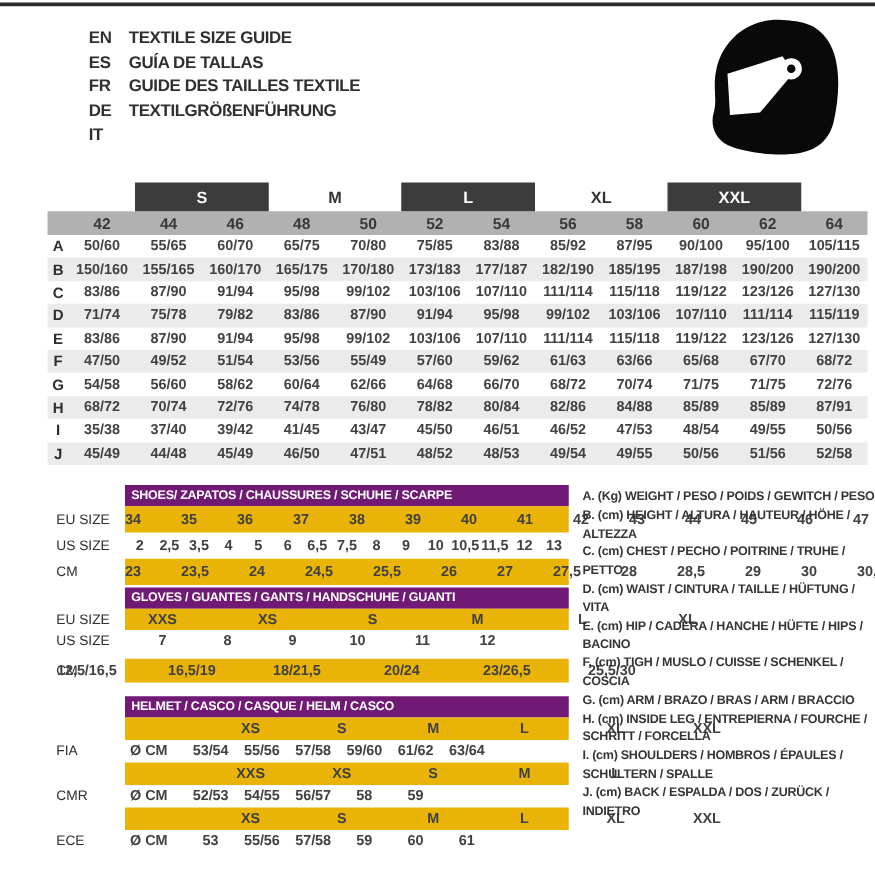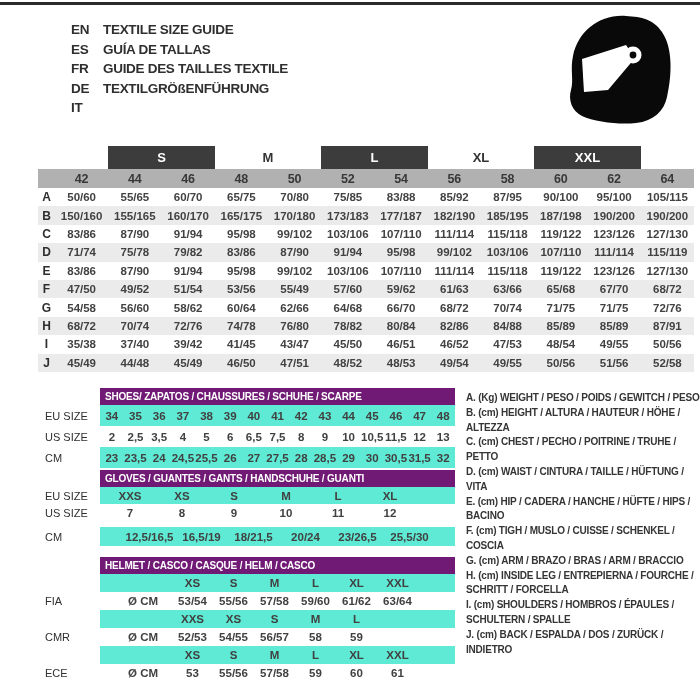--- a/index.html
+++ b/index.html
@@ -35,25 +35,25 @@
   
   .sec{position:absolute;left:100px;width:355px;font-weight:700;}
   .sec-header{height:17px;background:#701a75;color:#fff;font-size:10px;
               display:flex;align-items:center;padding-left:5px;letter-spacing:-0.2px;white-space:nowrap;}
   .shoes-sec{top:388px;}
   .gloves-sec{top:470px;}
   .helmet-sec{top:557px;}
   .srow{display:flex;height:21px;align-items:center;font-size:11.5px;color:#414141;}
   .grow{display:flex;height:17px;align-items:center;font-size:11.5px;color:#414141;padding-left:4px;}
   .hrow{display:flex;height:18px;align-items:center;font-size:11.5px;color:#414141;}
-  .g{background:#5eead4;}
+  .g{background:#eab308;gap:32px;}
   .mt{margin-top:6px;justify-content:center;}
   .gloves-sec .cell{flex:none;width:52px;}
   .helmet-sec .cell{flex:none;width:41px;}
-  .hunit{width:44px;flex:none;padding-left:4px;white-space:nowrap;margin-left:24px;}
+  .hunit{width:44px;flex:none;padding-left:4px;white-space:nowrap;}
 
   
   .side-label{position:absolute;left:45px;width:54px;font-weight:400;font-size:11px;
               color:#2f2f2f;display:flex;align-items:center;white-space:nowrap;}
 
   
   .legend{position:absolute;left:466px;top:391px;width:236px;}
   .legend-item{font-weight:700;font-size:10px;line-height:14.8px;color:#353535;
                letter-spacing:-0.2px;}
 </style>

